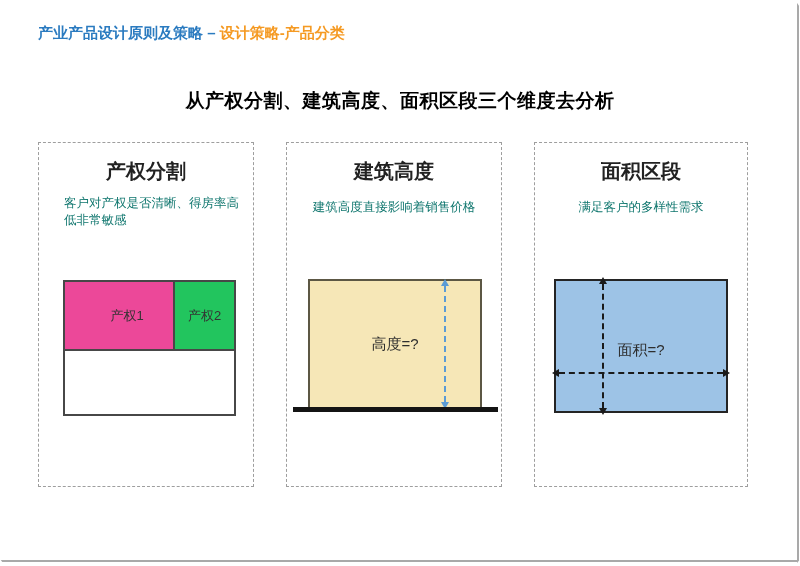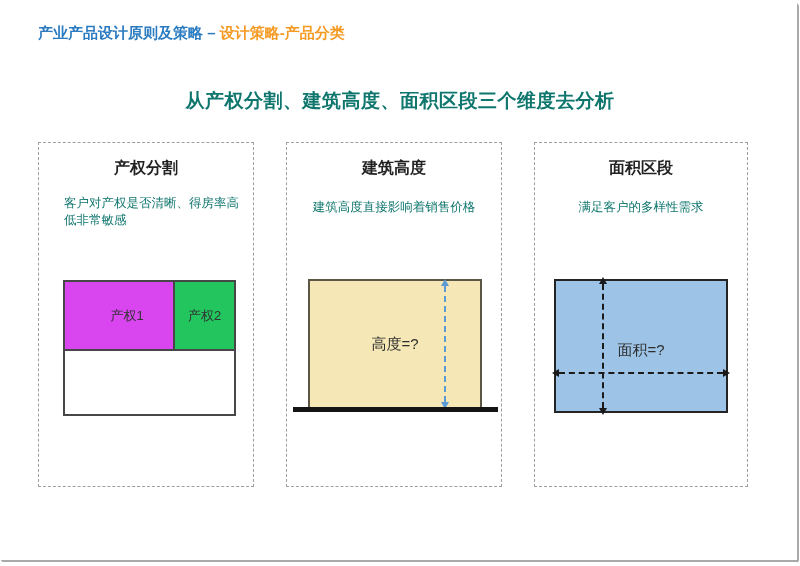--- a/index.html
+++ b/index.html
@@ -5,27 +5,27 @@
   html,body { margin:0; padding:0; background:#fff; }
   .page {
     position:relative; width:800px; height:566px; background:#ffffff;
     font-family:"Liberation Sans","DejaVu Sans",sans-serif; overflow:hidden;border-radius:10px;
   }
   .edge-right  { position:absolute; top:0; right:1px; width:2px; height:100%; background:#a9a9a9; }
   .edge-bottom { position:absolute; left:0; bottom:4px; width:100%; height:2px; background:#a9a9a9; }
 
   .header { position:absolute; left:38px; top:24px; font-size:15px; font-weight:bold; white-space:nowrap; }
   .main-title { position:absolute; left:0; right:0; top:88px; text-align:center;
-    font-size:19px; font-weight:bold; color:#0f766e; letter-spacing:0.5px; }
+    font-size:19px; font-weight:bold; color:#000000; letter-spacing:0.5px; }
 
   .panel { position:absolute; top:142px; width:216px; height:345px;
     border:1px dashed #9e9e9e; box-sizing:border-box; }
   .p1 { left:38px; } .p2 { left:286px; } .p3 { left:534px; width:214px; }
 
-  .panel h2 { margin:15px 0 0 0; text-align:center; font-size:16px; font-weight:bold; color:#222; }
+  .panel h2 { margin:15px 0 0 0; text-align:center; font-size:20px; font-weight:bold; color:#222; }
   .desc { position:absolute; font-size:12.5px; color:#0f766e; line-height:1.38; margin:0; }
   .p1 .desc { left:25px; top:52px; width:186px; text-align:left; }
   .p2 .desc, .p3 .desc { left:0; right:0; top:56px; text-align:center; }
 
   
   .prop-diagram { position:absolute; left:24px; top:137px; width:173px; height:136px;
     border:2px solid #474747; box-sizing:border-box; display:flex; flex-direction:column; }
   .prop-top { display:flex; height:67px; border-bottom:2px solid #474747; flex:0 0 auto; }
   .cell { font-size:13px; color:#333; }
   .cell-1 { width:110px; border-right:2px solid #474747; display:flex; align-items:center; justify-content:center; box-sizing:border-box; }
@@ -71,21 +71,21 @@
     <span style="color: rgb(245, 154, 35);">设计策略-产品分类</span>
   </div>
 
   <div class="main-title">从产权分割、建筑高度、面积区段三个维度去分析</div>
 
   <section class="panel p1">
     <h2>产权分割</h2>
     <p class="desc">客户对产权是否清晰、得房率高低非常敏感</p>
     <div class="prop-diagram">
       <div class="prop-top">
-        <div class="cell cell-1" style="background: #d946ef; padding-left: 16px;">
+        <div class="cell cell-1" style="background: #ec4899; padding-left: 16px;">
           <span>产权1</span>
         </div>
         <div class="cell cell-2" style="background: #22c55e;">
           <span>产权2</span>
         </div>
       </div>
     </div>
   </section>
 
   <section class="panel p3">

